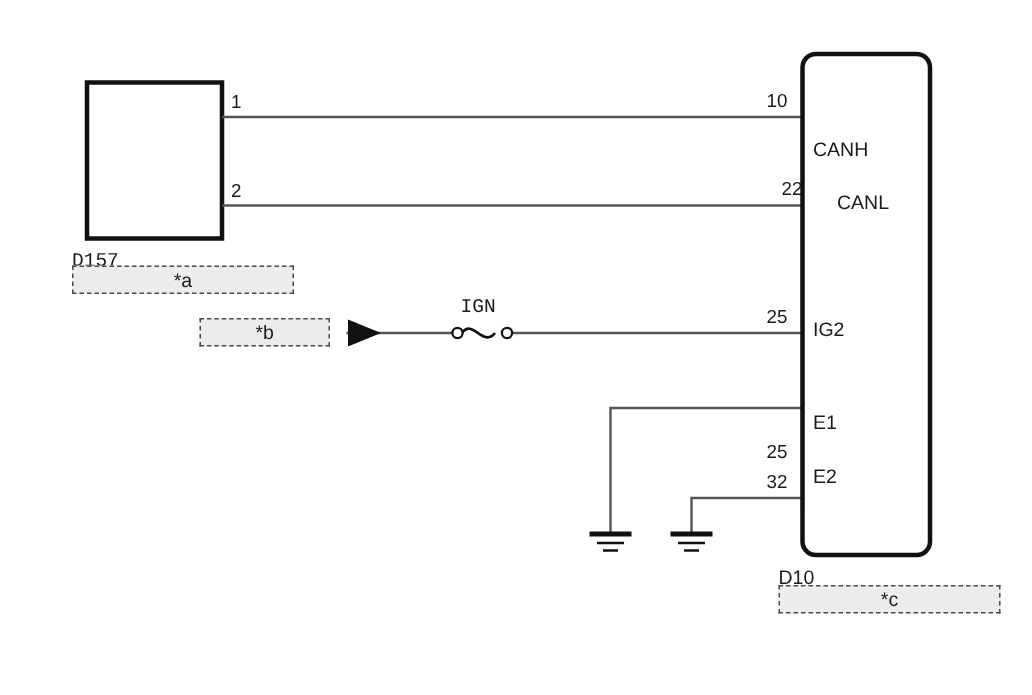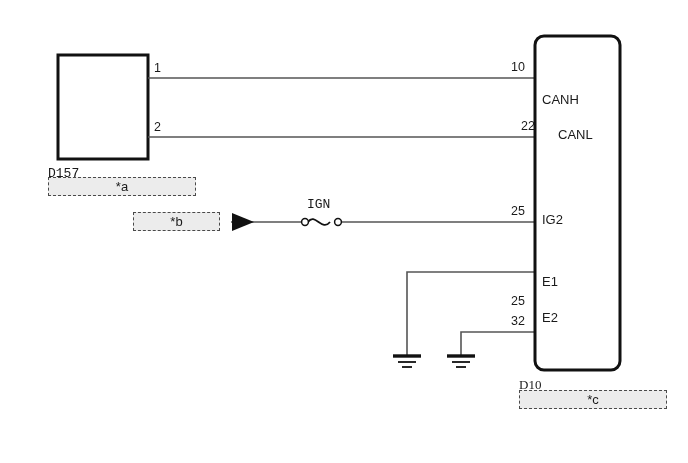--- a/index.html
+++ b/index.html
@@ -115,16 +115,16 @@
   <div class="lbl lbl-pin" style="left:511px; top:205px;">25</div>
   <div class="lbl lbl-pin" style="left:511px; top:255px;margin-top:40px;">25</div>
   <div class="lbl lbl-pin" style="left:511px; top:315px;">32</div>
 
   <div class="lbl lbl-term" style="left:542px; top:69px;margin-top:24px;">CANH</div>
   <div class="lbl lbl-term" style="left:558px; top:128px;">CANL</div>
   <div class="lbl lbl-term" style="left:542px; top:213px;text-align:center;">IG2</div>
   <div class="lbl lbl-term" style="left:542px; top:263px;margin-top:12px;">E1</div>
   <div class="lbl lbl-term" style="left:542px; top:311px;">E2</div>
 
-  <div class="lbl lbl-conn" style="left:519px; top:378px;font-family:Liberation Serif, serif;">D10</div>
+  <div class="lbl lbl-conn" style="left:519px; top:378px;">D10</div>
   <div class="note-box" style="left:519px; top:390px; width:148px; height:19px;">*c</div>
 
 </div>
 
 </body></html>

